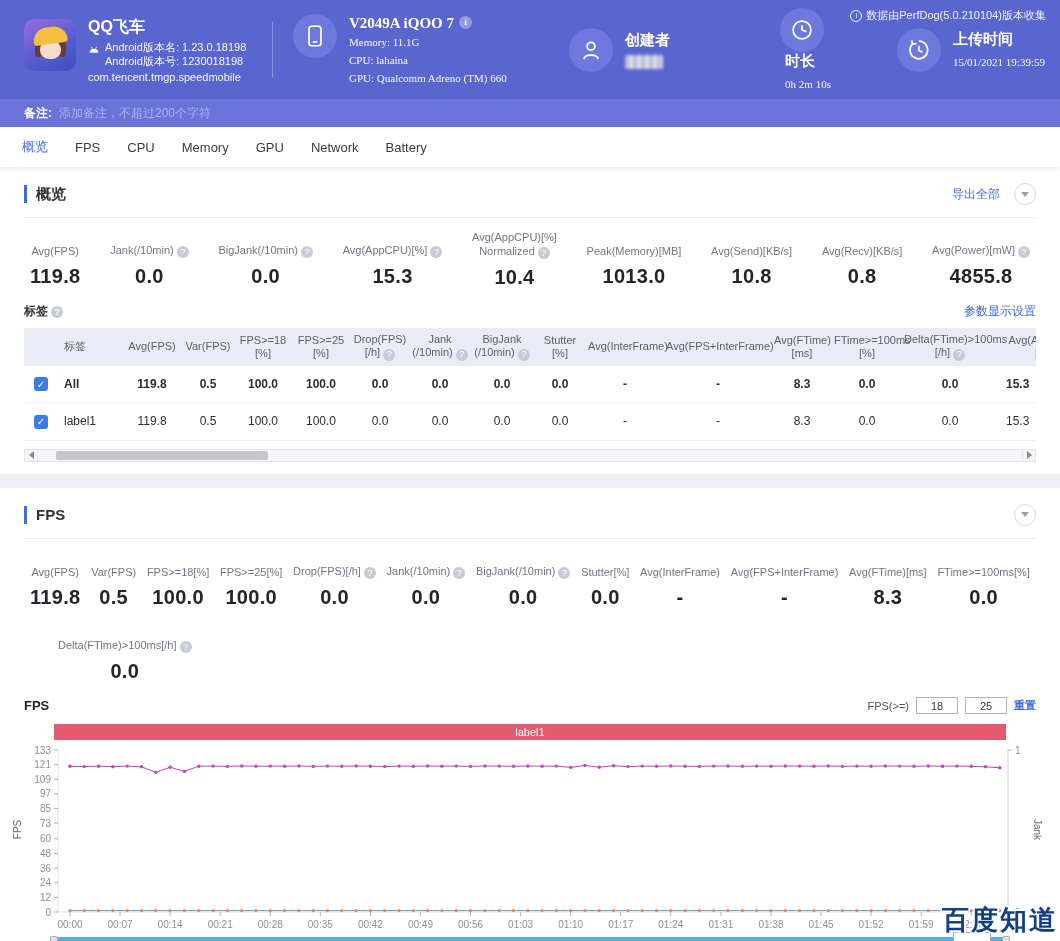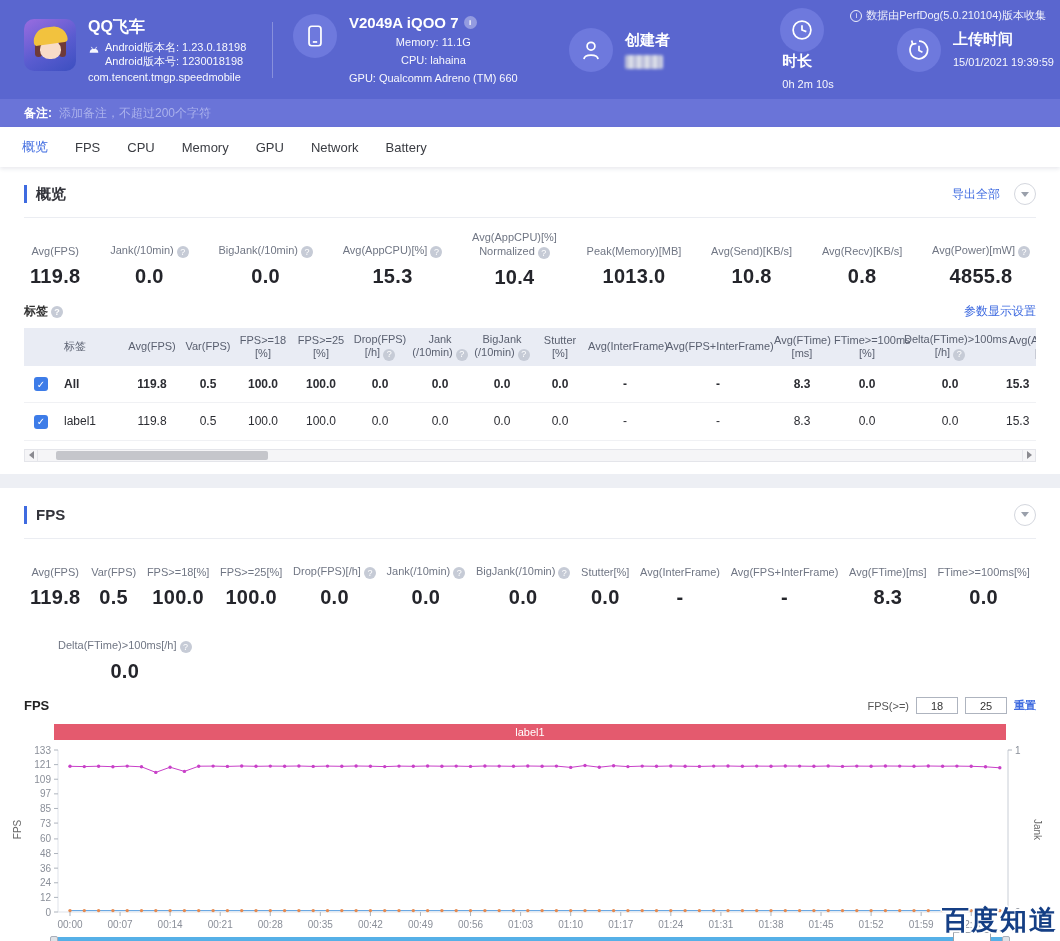--- a/index.html
+++ b/index.html
@@ -16,23 +16,23 @@
   .app-icon .hair-l { left:11px; } .app-icon .hair-r { left:35px; }
   .app-meta { margin-left:12px; }
   .app-name { font-size:16px; font-weight:700; line-height:20px; }
   .android-row { display:flex; gap:5px; margin-top:3px; font-size:11px; line-height:14px; color:rgba(255,255,255,.95); }
   .android-ic { margin-top:5px; flex:none; }
   .pkg { font-size:11px; margin-top:3px; color:rgba(255,255,255,.95); }
   .v-div { width:1px; height:56px; background:rgba(255,255,255,.28); margin:0 20px 0 4px; flex:none; }
   .hblock { display:flex; align-items:flex-start; margin-right:24px; }
   .hblock.center { align-items:center; }
   .circle-ic { width:44px; height:44px; border-radius:50%; background:#6e79dd; display:flex; align-items:center; justify-content:center; flex:none; }
-  .hb-text { margin-left:12px; }
+  .hb-text { margin-left:12px;font-family:Liberation Serif, serif; }
   .hb-title { font-size:15px; font-weight:700; line-height:18px; display:flex; align-items:center; gap:5px; }
-  .hb-line { font-size:11px; color:rgba(255,255,255,.95); line-height:16px; margin-top:2px;text-align:center; }
+  .hb-line { font-size:11px; color:rgba(255,255,255,.95); line-height:16px; margin-top:2px; }
   .blur-name { width:38px; height:14px; margin-top:6px; background:repeating-linear-gradient(90deg,#b9bdd9 0 4px,#dcdfe9 4px 8px); filter:blur(1.5px); border-radius:2px; }
   .collect { position:absolute; top:8px; right:14px; font-size:11px; color:rgba(255,255,255,.9); display:flex; align-items:center; gap:4px; }
   .i-dot { width:12px; height:12px; border:1px solid rgba(255,255,255,.9); border-radius:50%; font-size:8px; display:inline-flex; align-items:center; justify-content:center; flex:none; }
   .i-dot.filled { background:rgba(255,255,255,.35); border:none; width:13px; height:13px; }
 
   
   .note { height:28px; background:#6a74d8; display:flex; align-items:center; padding:0 24px; gap:7px; }
   .note-label { font-size:12px; font-weight:700; color:#fff; }
   .note-ph { font-size:12px; color:#aab1ec; }
   .tabs { height:40px; background:#fff; display:flex; align-items:center; padding:0 22px; gap:27px; box-shadow:0 2px 4px rgba(40,50,90,.10); position:relative; z-index:5; }

